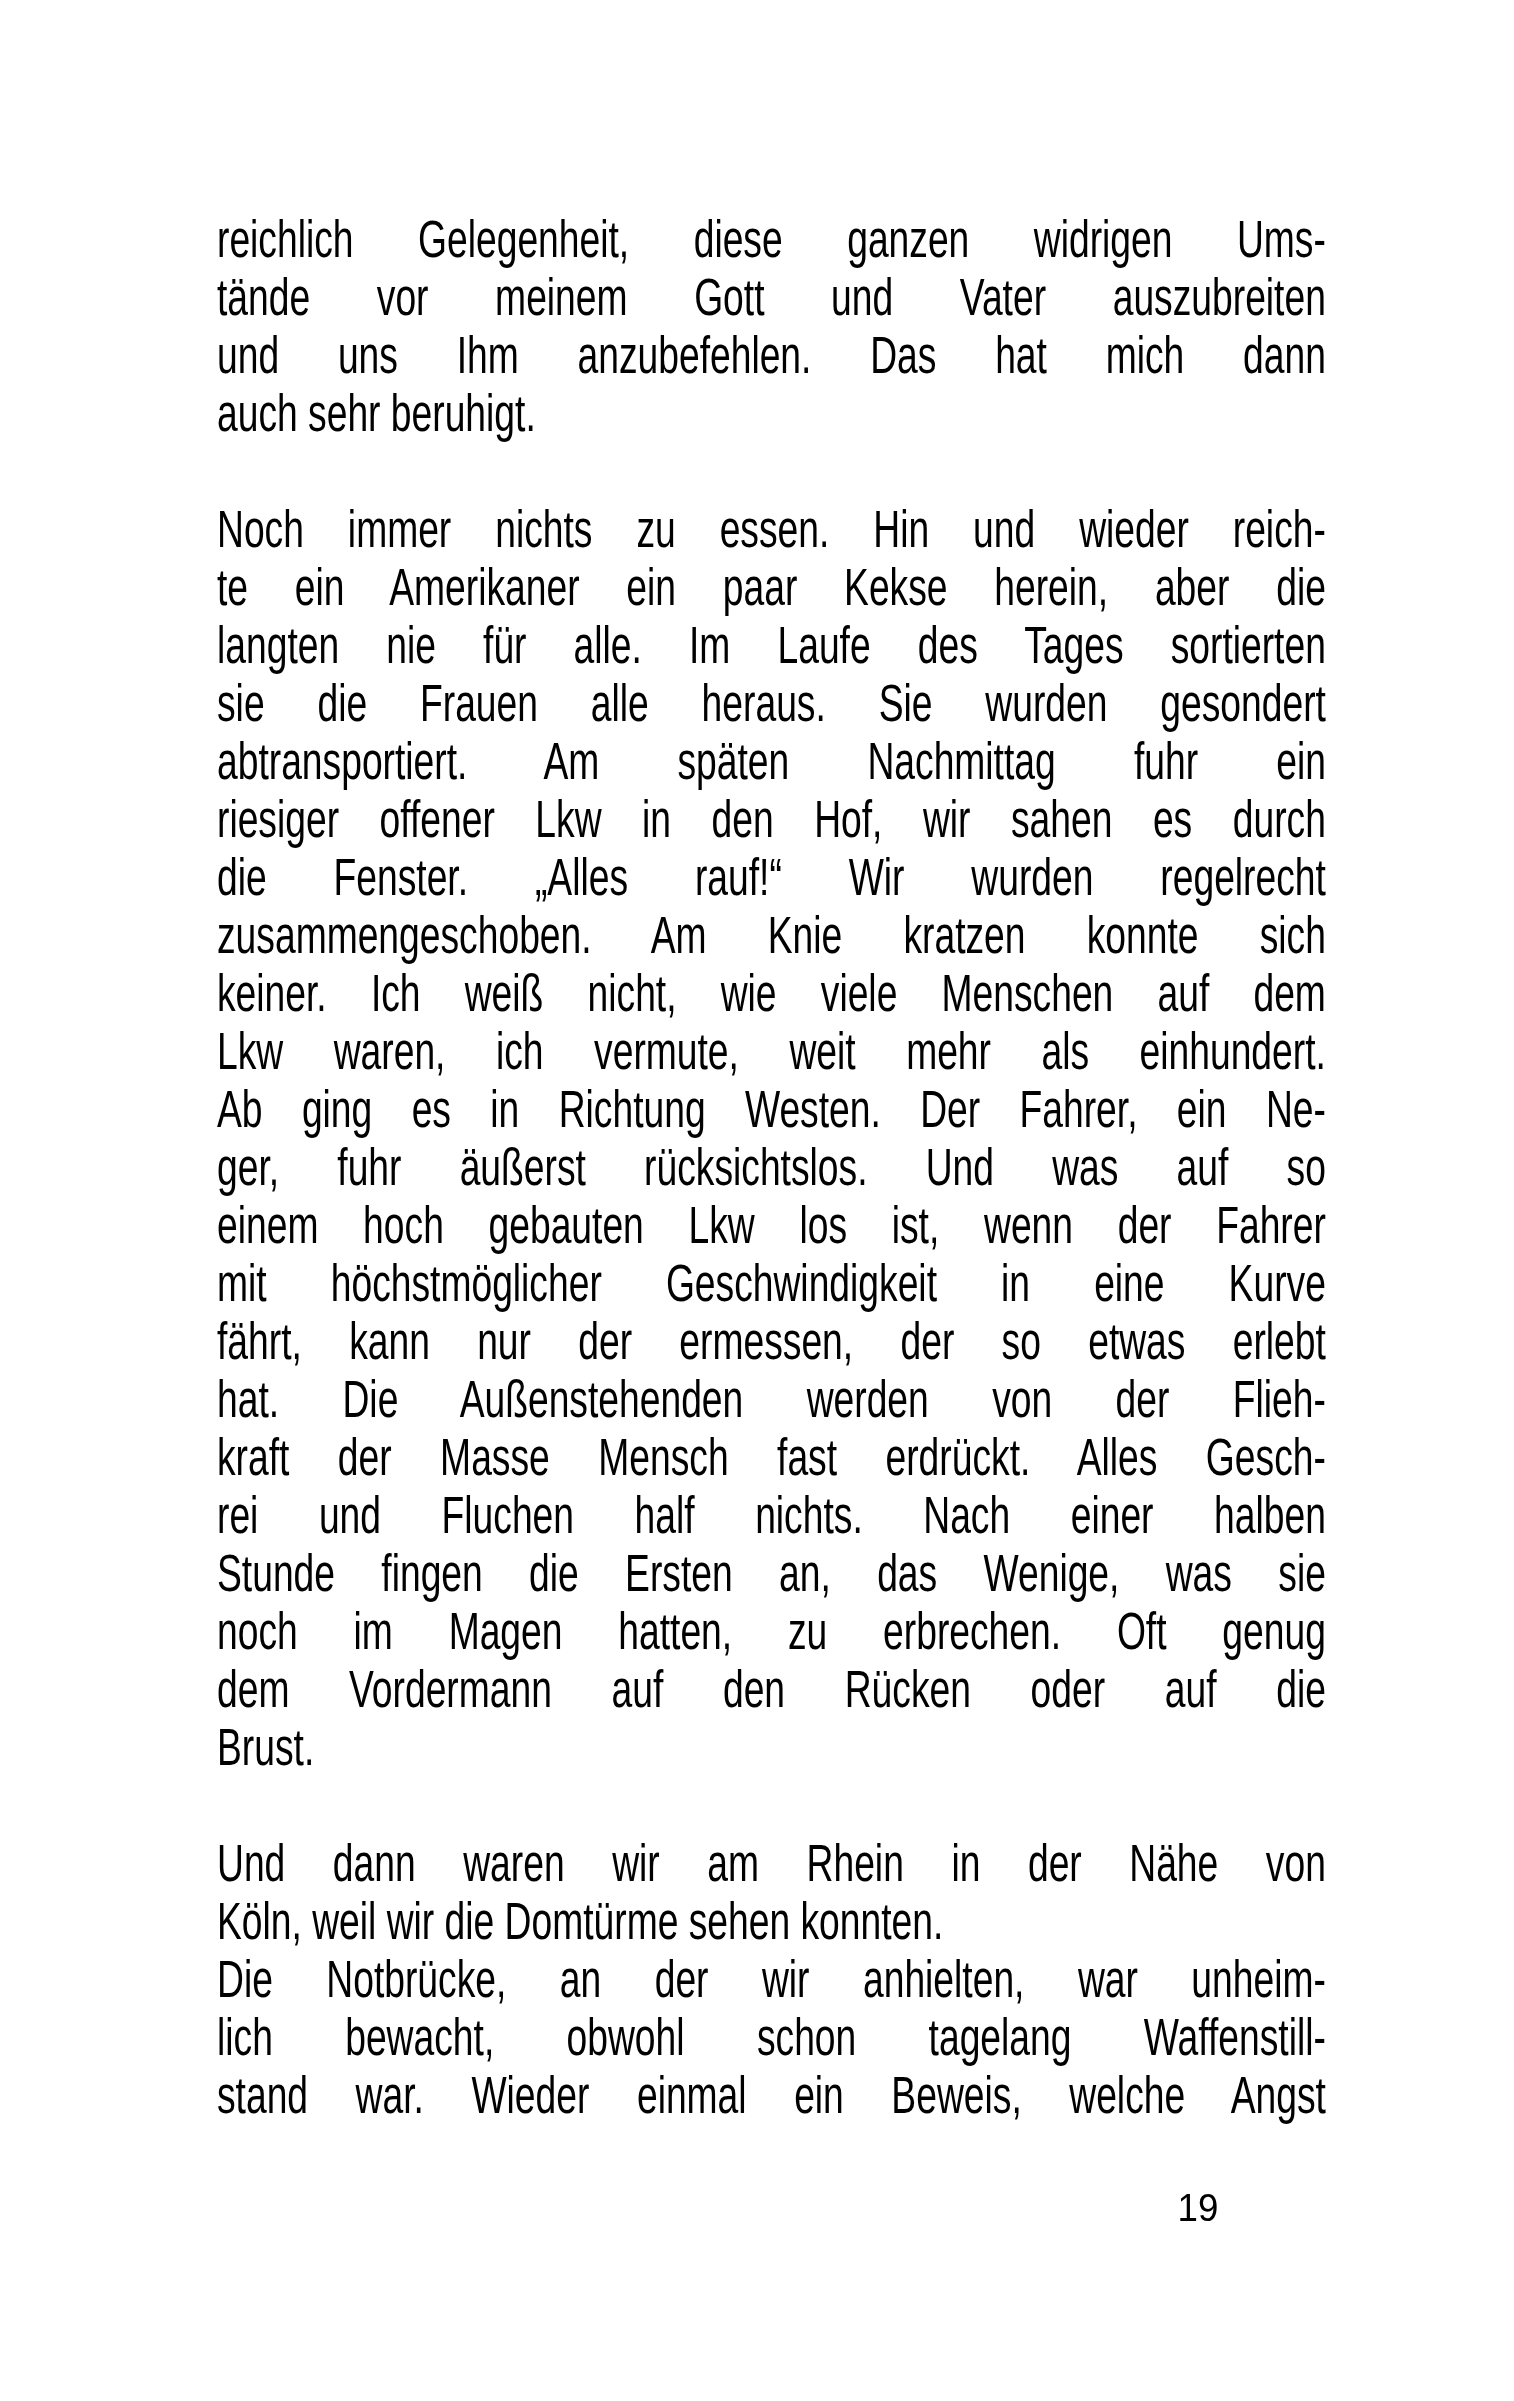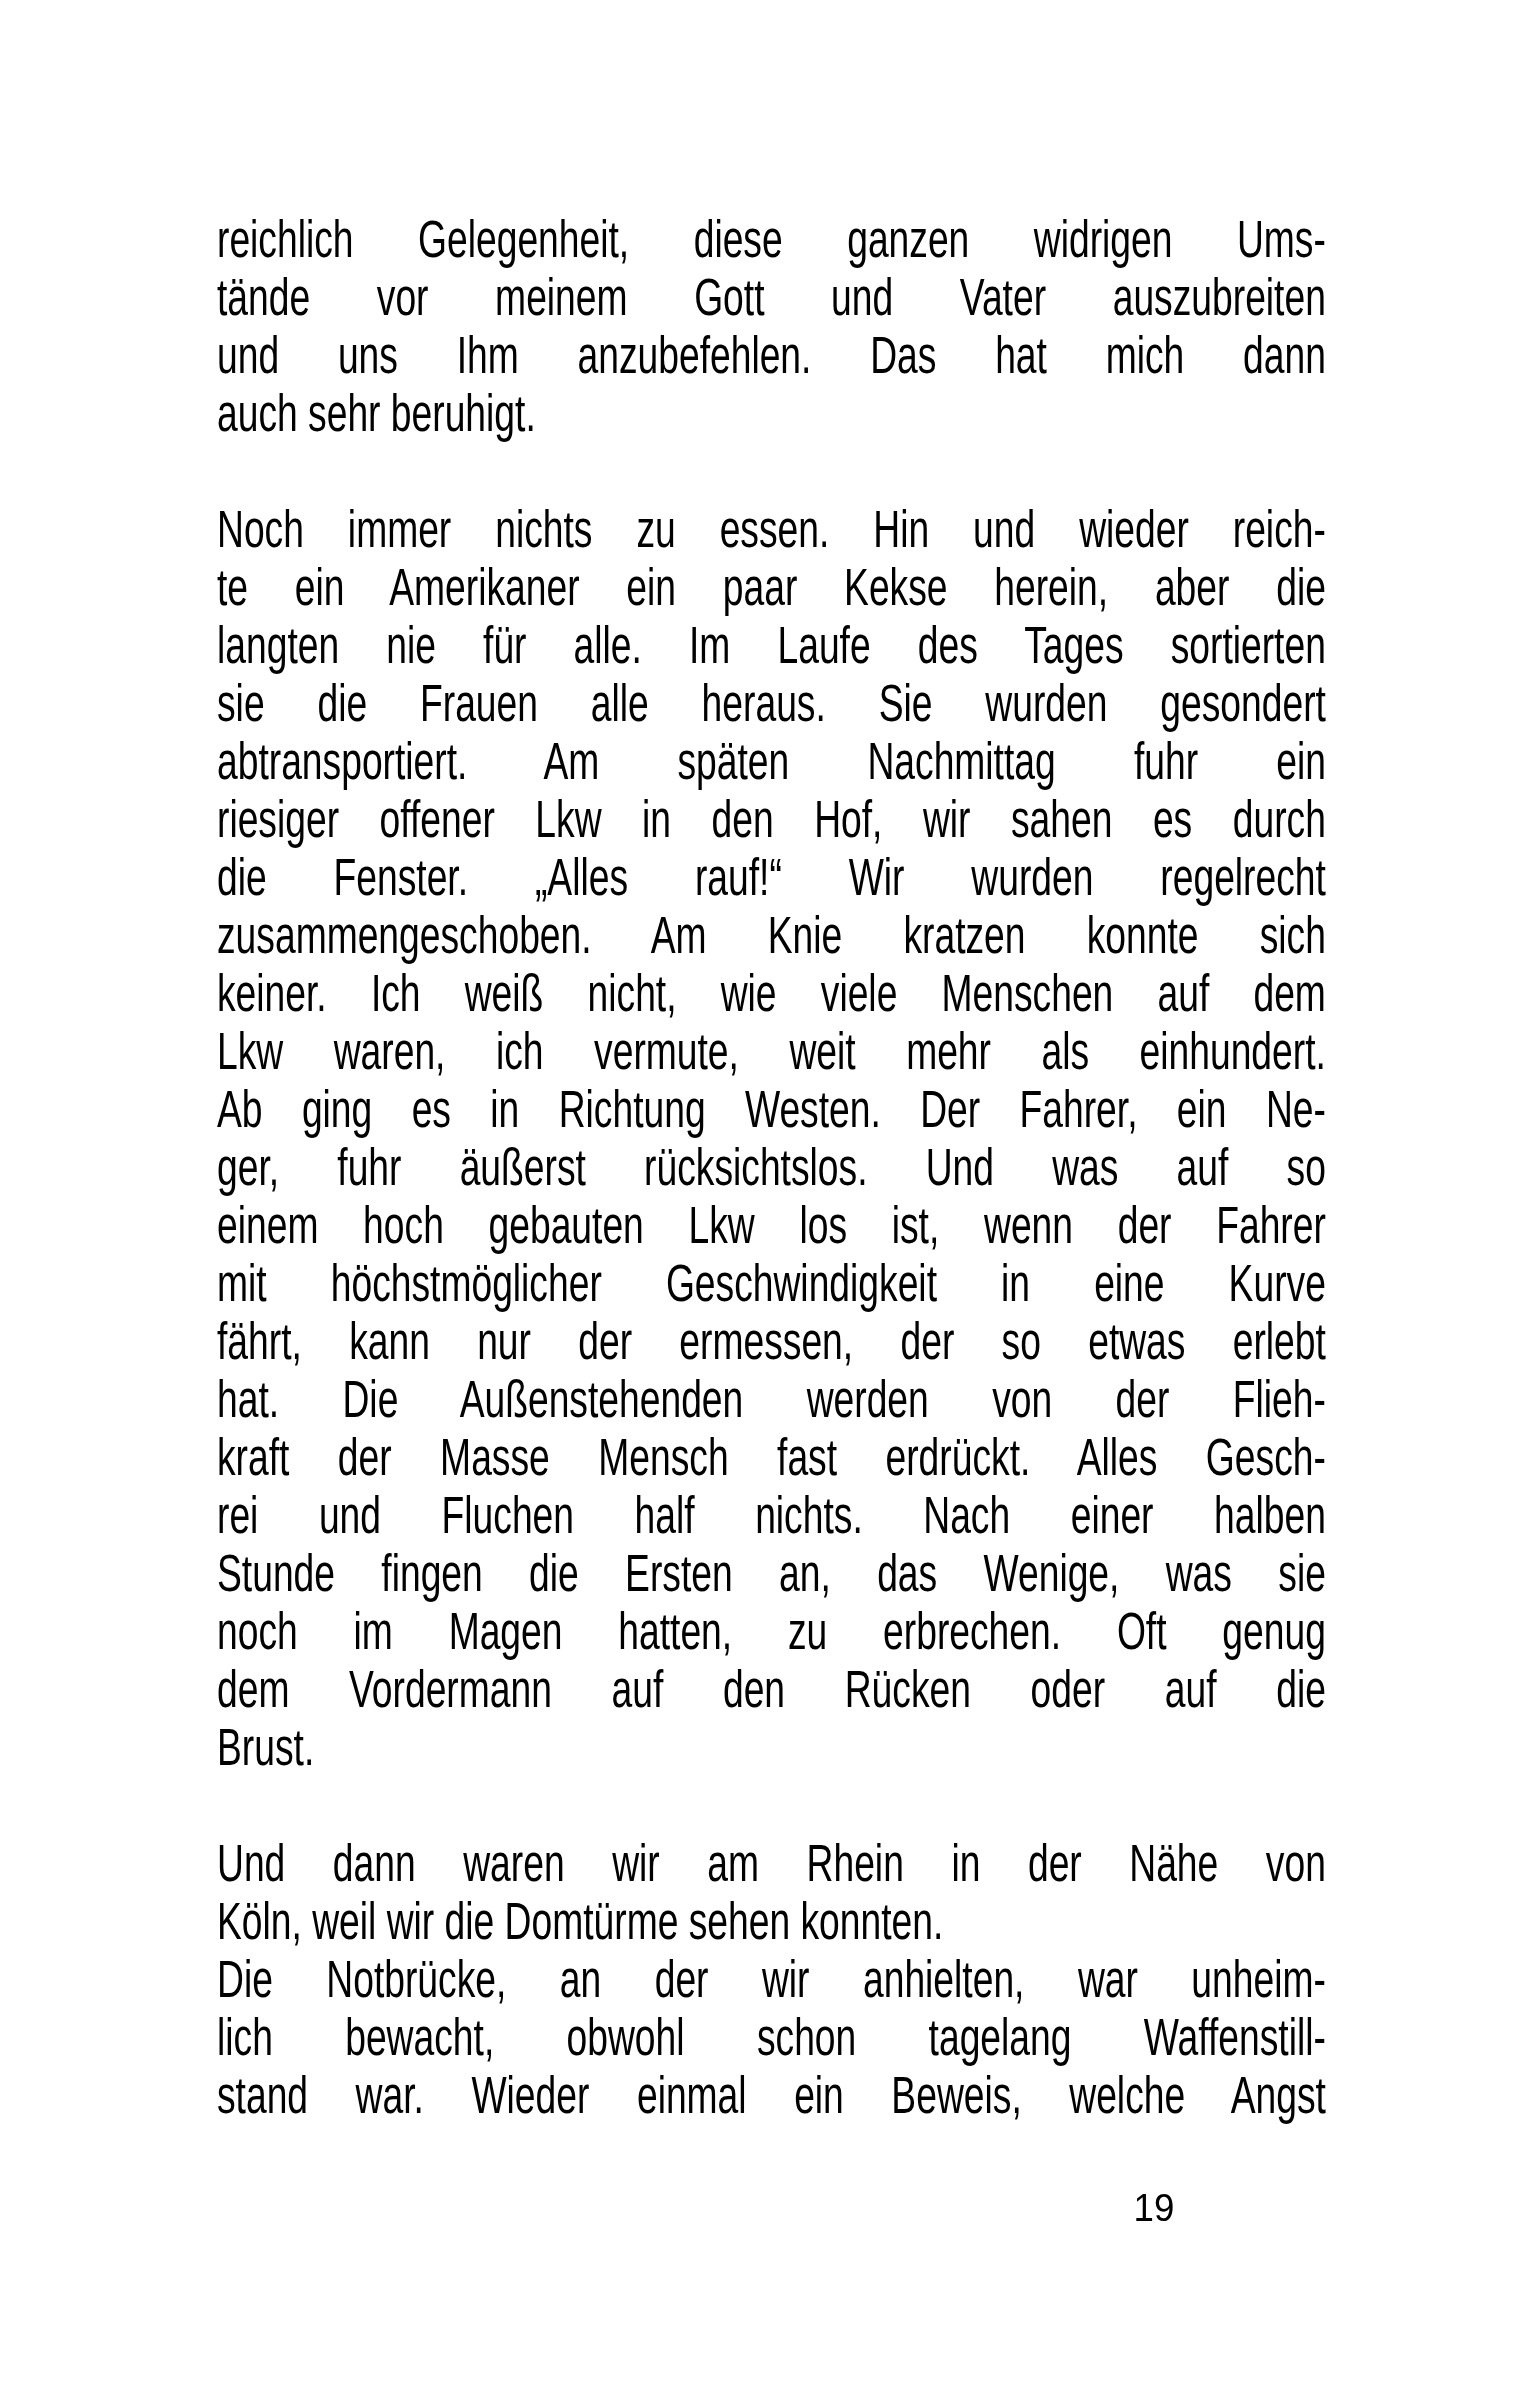--- a/index.html
+++ b/index.html
@@ -8,20 +8,21 @@
     background: #ffffff;
   }
   .page {
     position: relative;
     width: 1360px;
     height: 2401px;
     background: #ffffff;
     overflow: hidden;
     font-family: "Liberation Sans", sans-serif;
     color: #000000;
+    padding-left: 44px;
   }
   .textblock {
     position: absolute;
     left: 217px;
     top: 211px;
     width: 1519px;               
     transform: scaleX(0.73);     
     transform-origin: top left;
     font-size: 51px;
     line-height: 58px;

